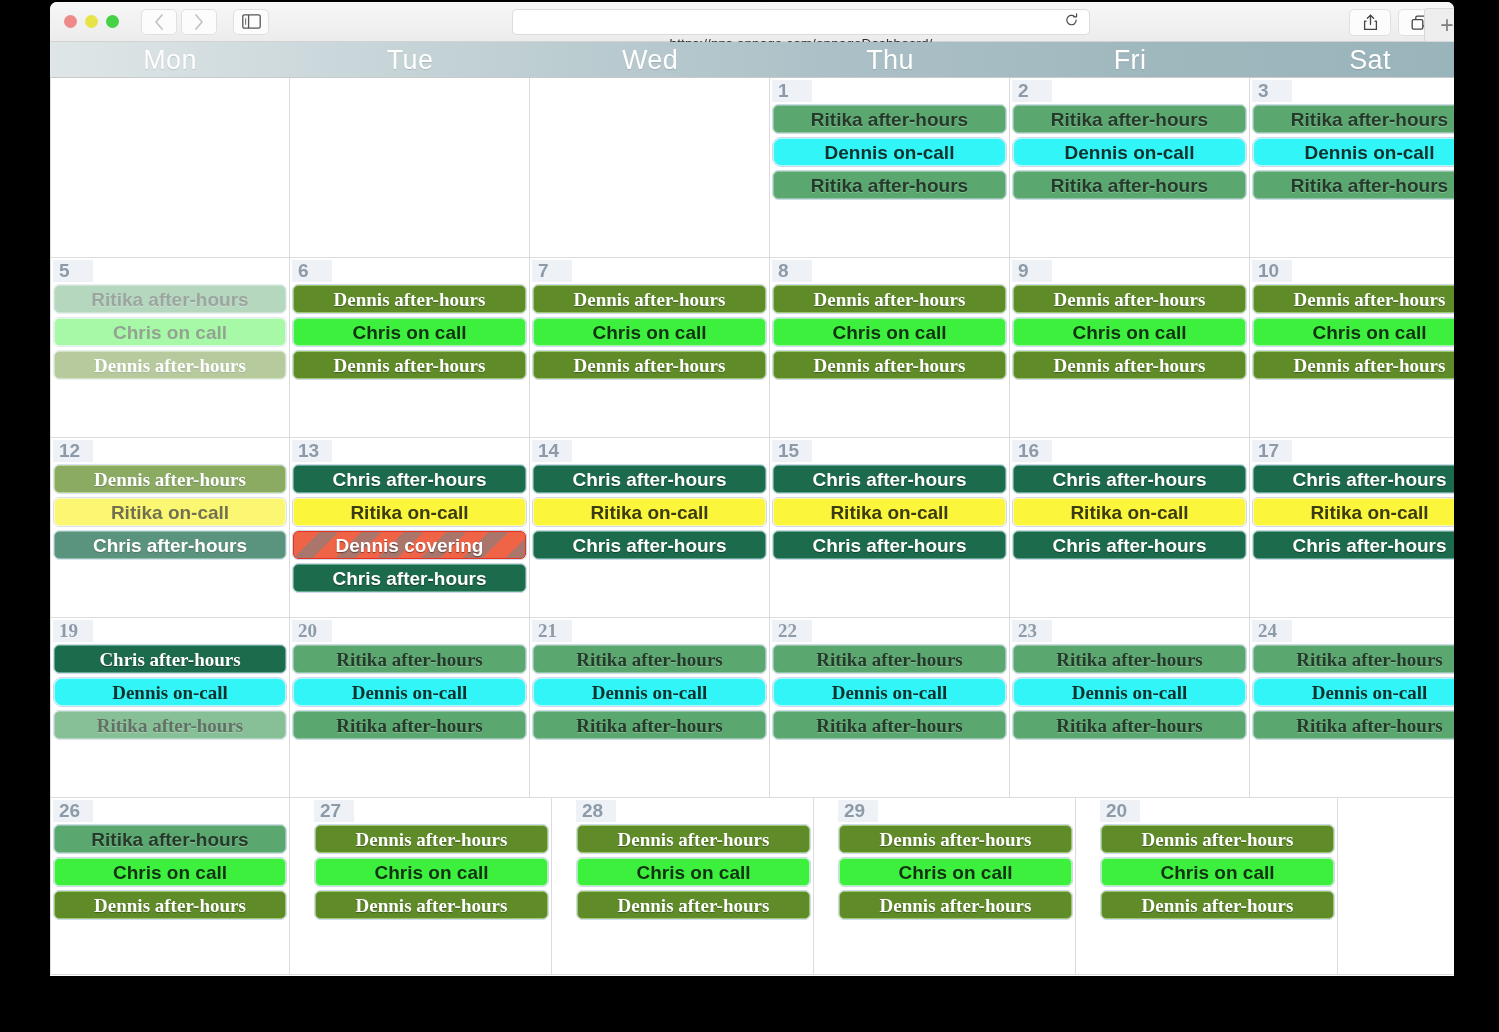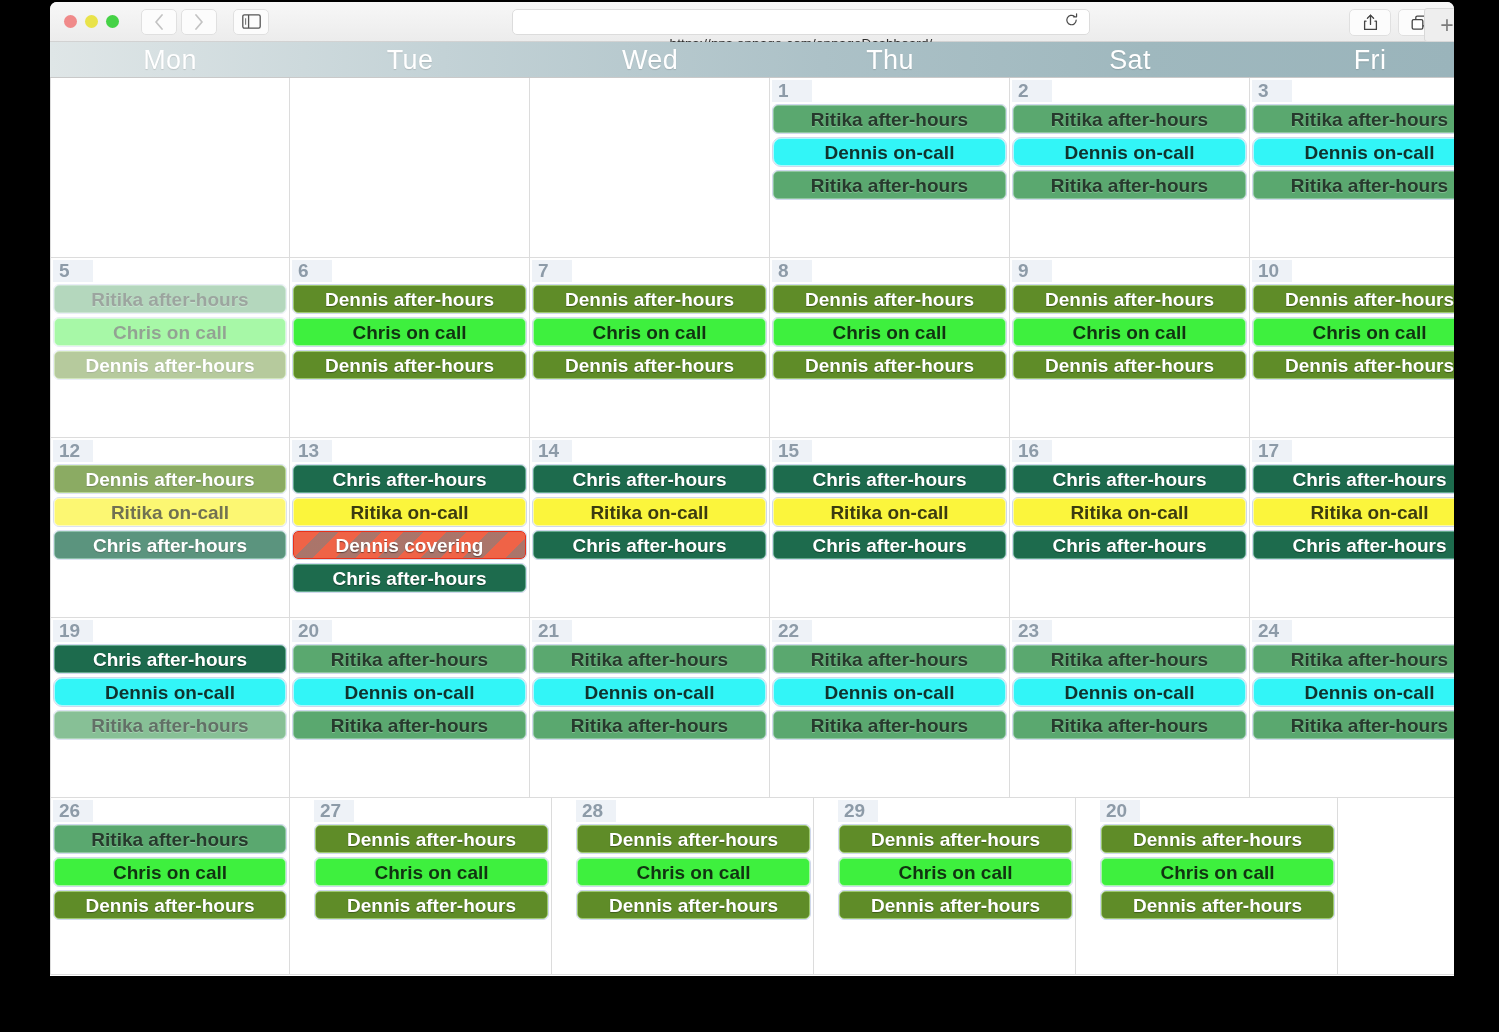--- a/index.html
+++ b/index.html
@@ -157,21 +157,21 @@
 
   .cal-body { display: block; }
 
   .week {
     display: flex;
     border-bottom: 1px solid #dcdcdc;
   }
   .week.w1 { height: 180px; }
   .week.w2 { height: 180px; }
   .week.w3 { height: 180px; }
-  .week.w4 { height: 180px; }
+  .week.w4 { height: 180px; font-family: Liberation Serif, serif; }
   .week.w5 { height: 177px; gap: 22px; }
 
   .day {
     width: 240px;
     flex: 0 0 240px;
     position: relative;
     border-right: 1px solid #dcdcdc;
     padding: 0;
     background: #ffffff;
     overflow: hidden;
@@ -209,21 +209,21 @@
     white-space: nowrap;
     overflow: hidden;
     border: 1px solid rgba(255,255,255,.85);
     outline: 1px solid #cfd8ec;
     outline-offset: 0;
   }
 
   
   .ev.ritika-ah  { background: #5aa86f; color: #263a2c; text-shadow: 0 1px 0 rgba(255,255,255,.25); border-color: #8fc79f; }
   .ev.dennis-oc  { background: #32f5f7; color: #10332f; border-color: #a9fbfc; border-radius: 8px; }
-  .ev.dennis-ah  { background: #5f8c28; color: #ffffff; text-shadow: 0 1px 1px rgba(0,0,0,.35); border-color: #9dc96e; }
+  .ev.dennis-ah  { background: #5f8c28; color: #ffffff; text-shadow: 0 1px 1px rgba(0,0,0,.35); border-color: #9dc96e; font-family: Liberation Serif, serif; }
   .ev.chris-oc   { background: #3ef03e; color: #113311; border-color: #a6f8a6; }
   .ev.chris-ah   { background: #1d6b4d; color: #ffffff; text-shadow: 0 1px 1px rgba(0,0,0,.4); border-color: #63a98c; }
   .ev.ritika-oc  { background: #fbf53c; color: #3b3b10; border-color: #fdfba3; }
   .ev.dennis-cov {
     background-color: #ef6347;
     background-image: repeating-linear-gradient(
         -45deg,
         rgba(128,128,128,.62) 0px,
         rgba(128,128,128,.62) 14px,
         rgba(128,128,128,0) 14px,
@@ -305,22 +305,22 @@
       <div class="newtab">+</div>
     </div>
 
     <div class="cal">
 
       <div class="cal-head">
         <div class="dow">Mon</div>
         <div class="dow">Tue</div>
         <div class="dow">Wed</div>
         <div class="dow">Thu</div>
+        <div class="dow">Fri</div>
         <div class="dow">Sat</div>
-        <div class="dow">Fri</div>
       </div>
 
       <div class="cal-body" id="cal-body">
           <div class="week w1">
             <div class="day empty"><span class="daynum"></span><div class="events"></div></div>
             <div class="day empty"><span class="daynum"></span><div class="events"></div></div>
             <div class="day empty"><span class="daynum"></span><div class="events"></div></div>
             <div class="day"><span class="daynum">1</span><div class="events">
                 <div class="ev ritika-ah">Ritika after-hours</div>
                 <div class="ev dennis-oc">Dennis on-call</div>

